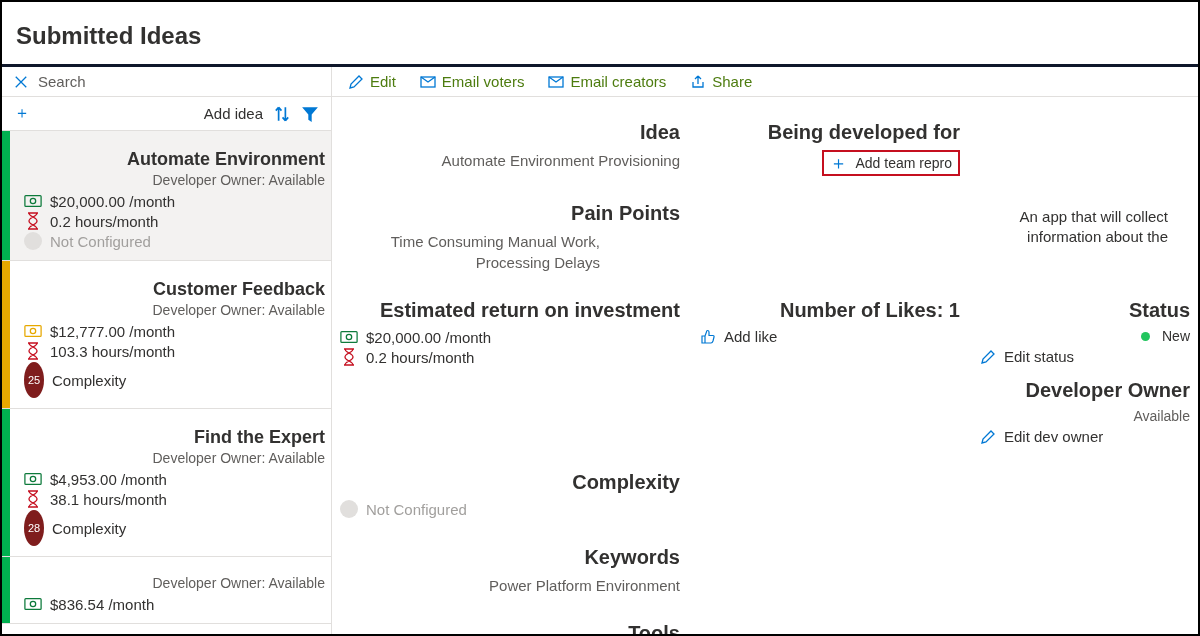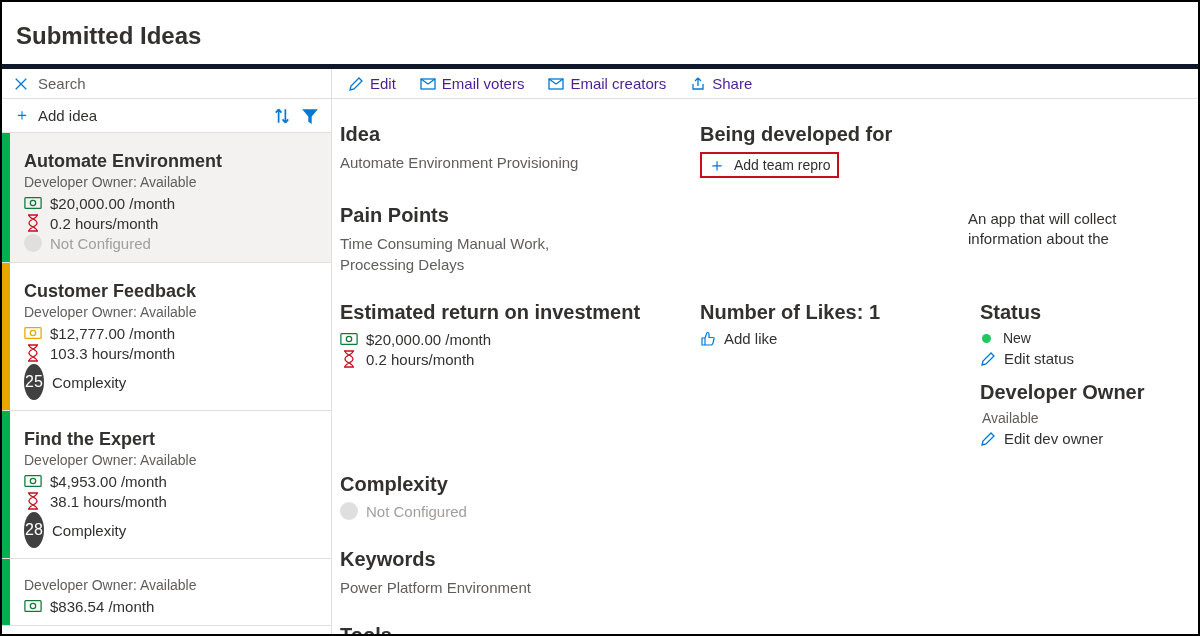--- a/index.html
+++ b/index.html
@@ -14,21 +14,22 @@
     border: 2px solid #000;
   }
   .page-title {
     font-size: 24px;
     font-weight: 600;
     padding: 20px 14px 14px 14px;
   }
   .content {
     display: flex;
     height: calc(100% - 60px);
-    border-top: 5px solid #0f172a;
+    border-top: 3px solid #0f172a;
+    text-align: right;
   }
   
   .left {
     width: 330px;
     border-right: 1px solid #e1dfdd;
     display: flex;
     flex-direction: column;
     flex-shrink: 0;
   }
   .search-row {
@@ -62,33 +63,33 @@
   .stripe { width:8px; flex-shrink:0; }
   .stripe.green{background:#00b050;}
   .stripe.yellow{background:#e6a800;}
   .card-body{ padding:18px 6px 8px 14px; flex:1;}
   .card-title{font-size:18px; font-weight:600; margin-bottom:2px;}
   .card-sub{font-size:14px; color:#605e5c; margin-bottom:4px;}
   .meta{display:flex; align-items:center; gap:8px; font-size:15px; margin:2px 0;}
   .meta .icon{width:18px; height:18px; flex-shrink:0;}
   .badge{
     width:20px;height:36px;border-radius:50%;
-    background:#404040;color:#fff;font-size:16px;
+    background:#7f1d1d;color:#fff;font-size:11px;
     display:flex;align-items:center;justify-content:center;
     flex-shrink:0;
   }
   .muted{color:#a19f9d;}
   
   .right{ flex:1; display:flex; flex-direction:column; overflow:hidden;}
   .toolbar{
     display:flex; gap:24px; padding:6px 16px;
     border-bottom:1px solid #e1dfdd;
     align-items:center;
   }
-  .tb-item{display:flex;align-items:center;gap:6px;color:#4c1d95;font-size:15px;cursor:pointer;}
+  .tb-item{display:flex;align-items:center;gap:6px;color:#4d7c0f;font-size:15px;cursor:pointer;}
   .tb-item .icon{color:#0078d4;width:16px;height:16px;}
   .detail{
     display:grid;
     grid-template-columns: 340px 260px 1fr;
     gap: 8px 20px;
     padding: 24px 8px 8px 8px;
     overflow-y:auto;
   }
   .section{margin-bottom:18px;}
   .sec-title{font-size:20px;font-weight:600;margin-bottom:6px;}

